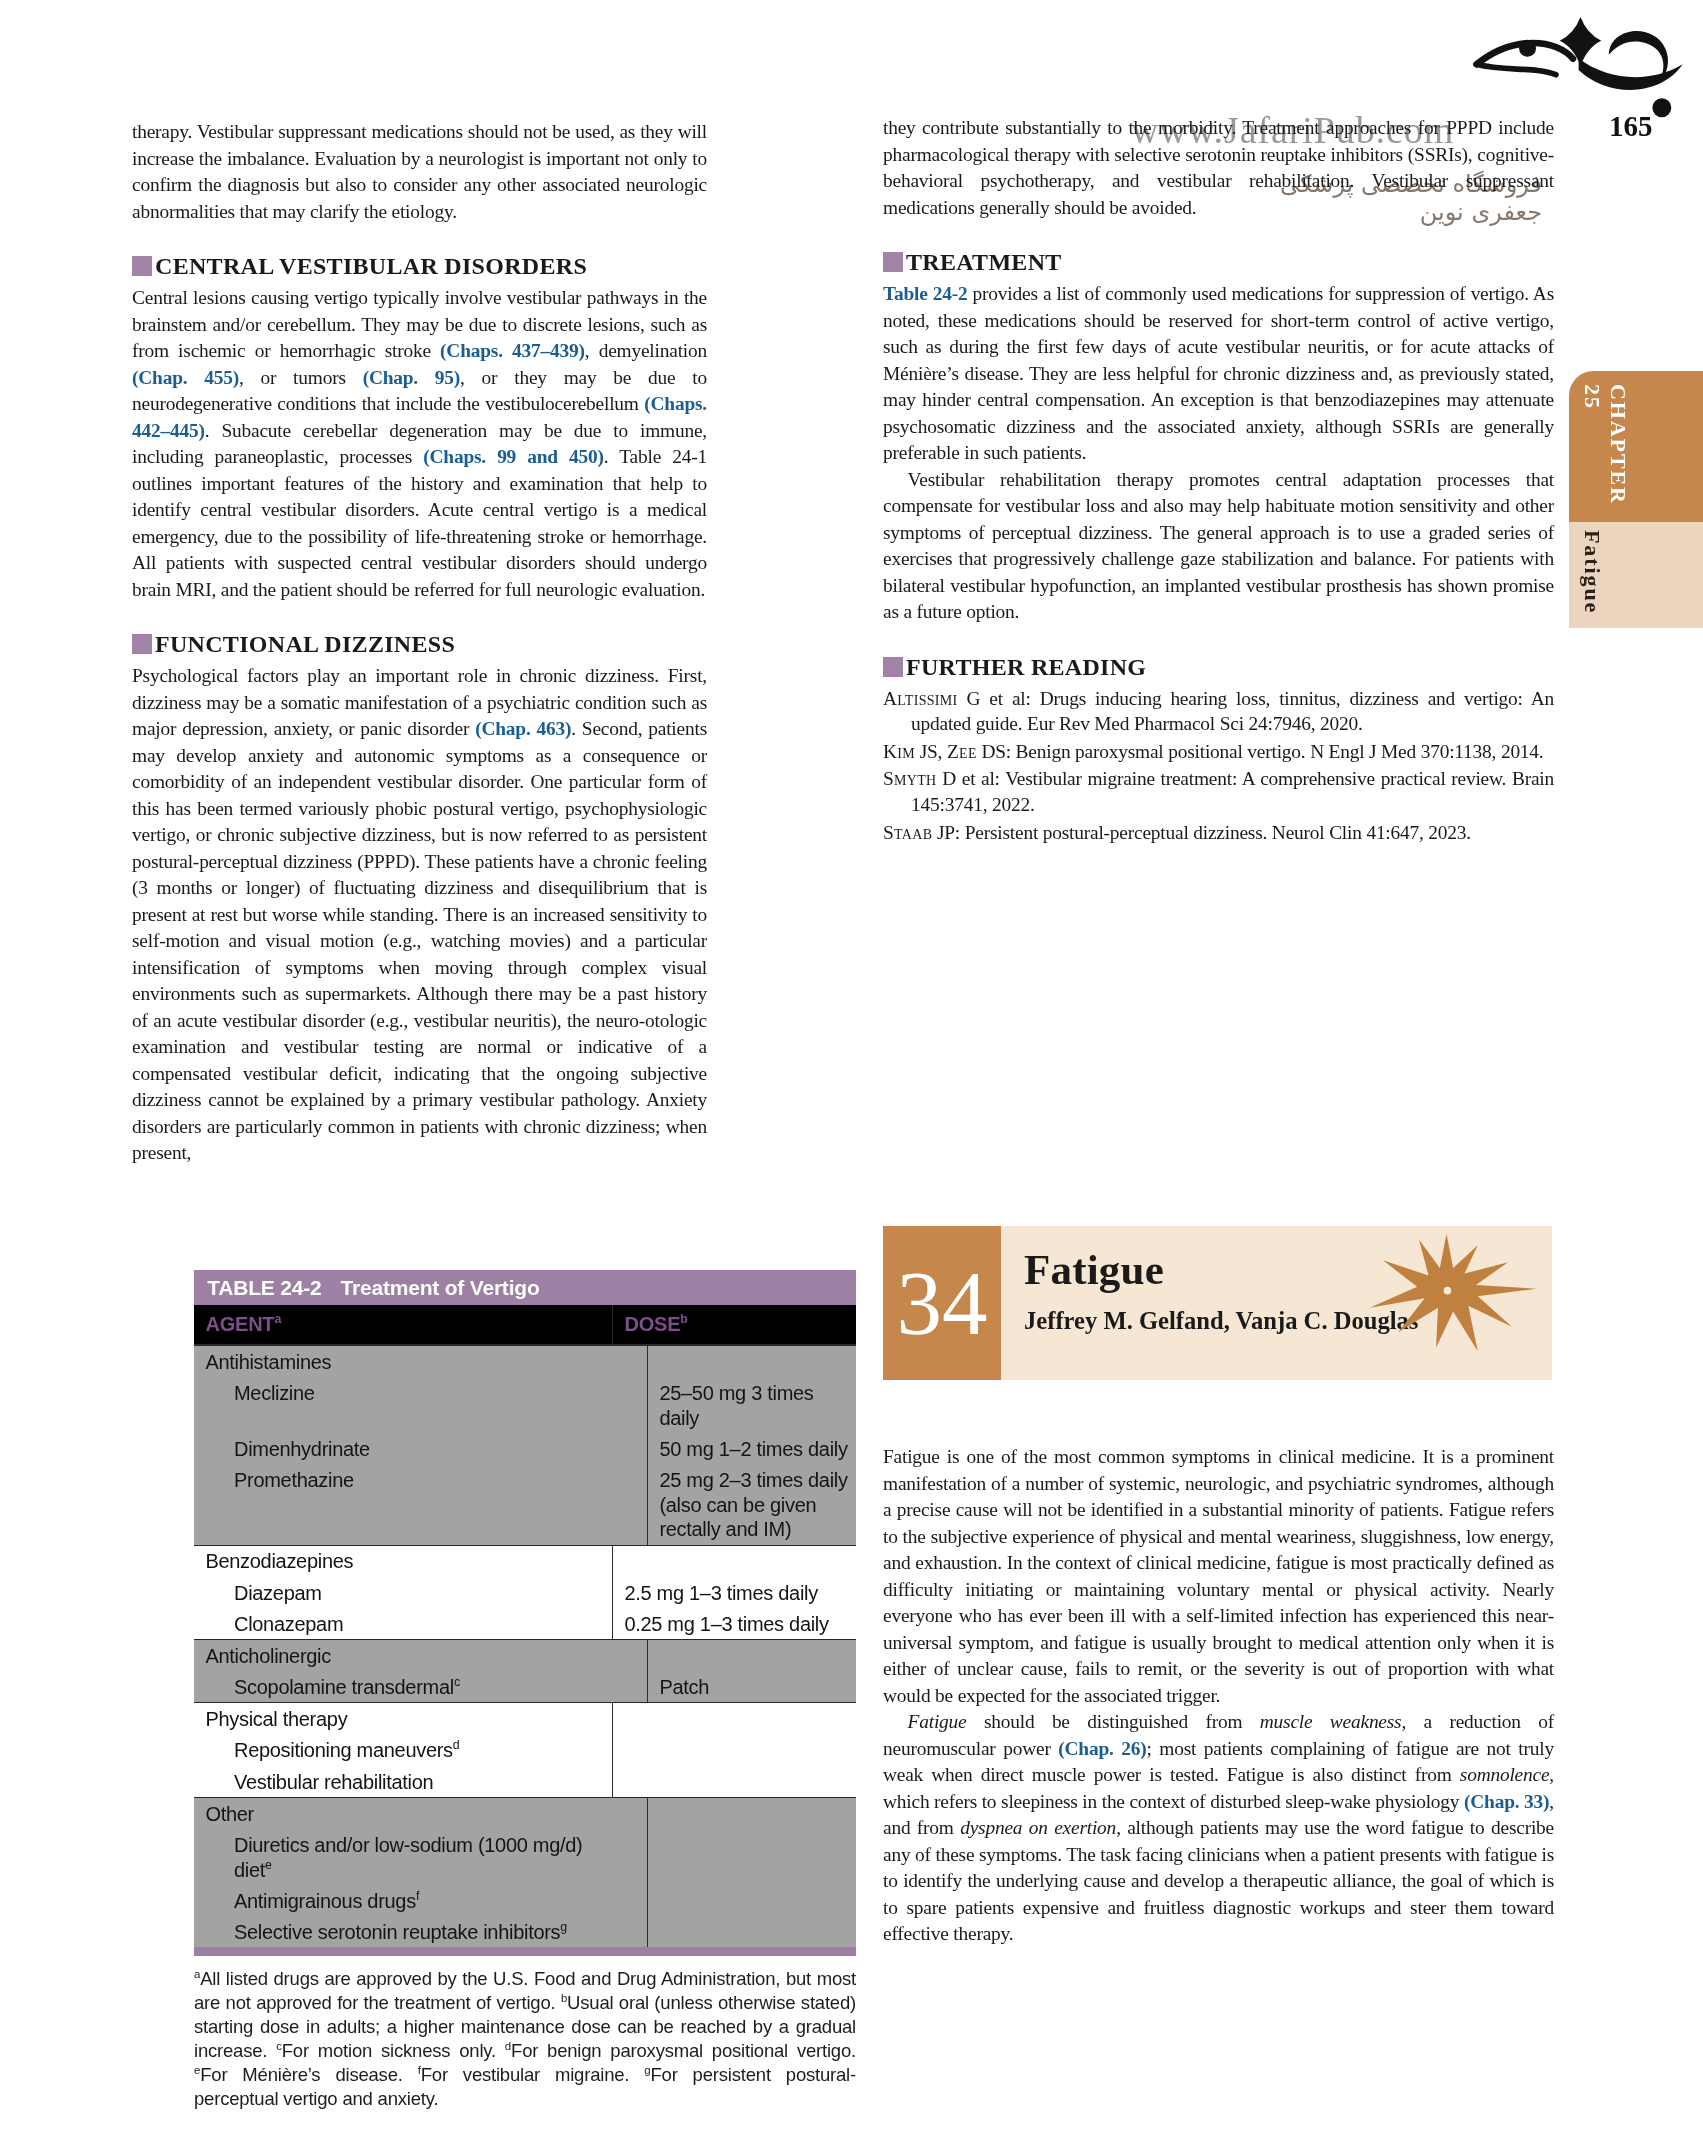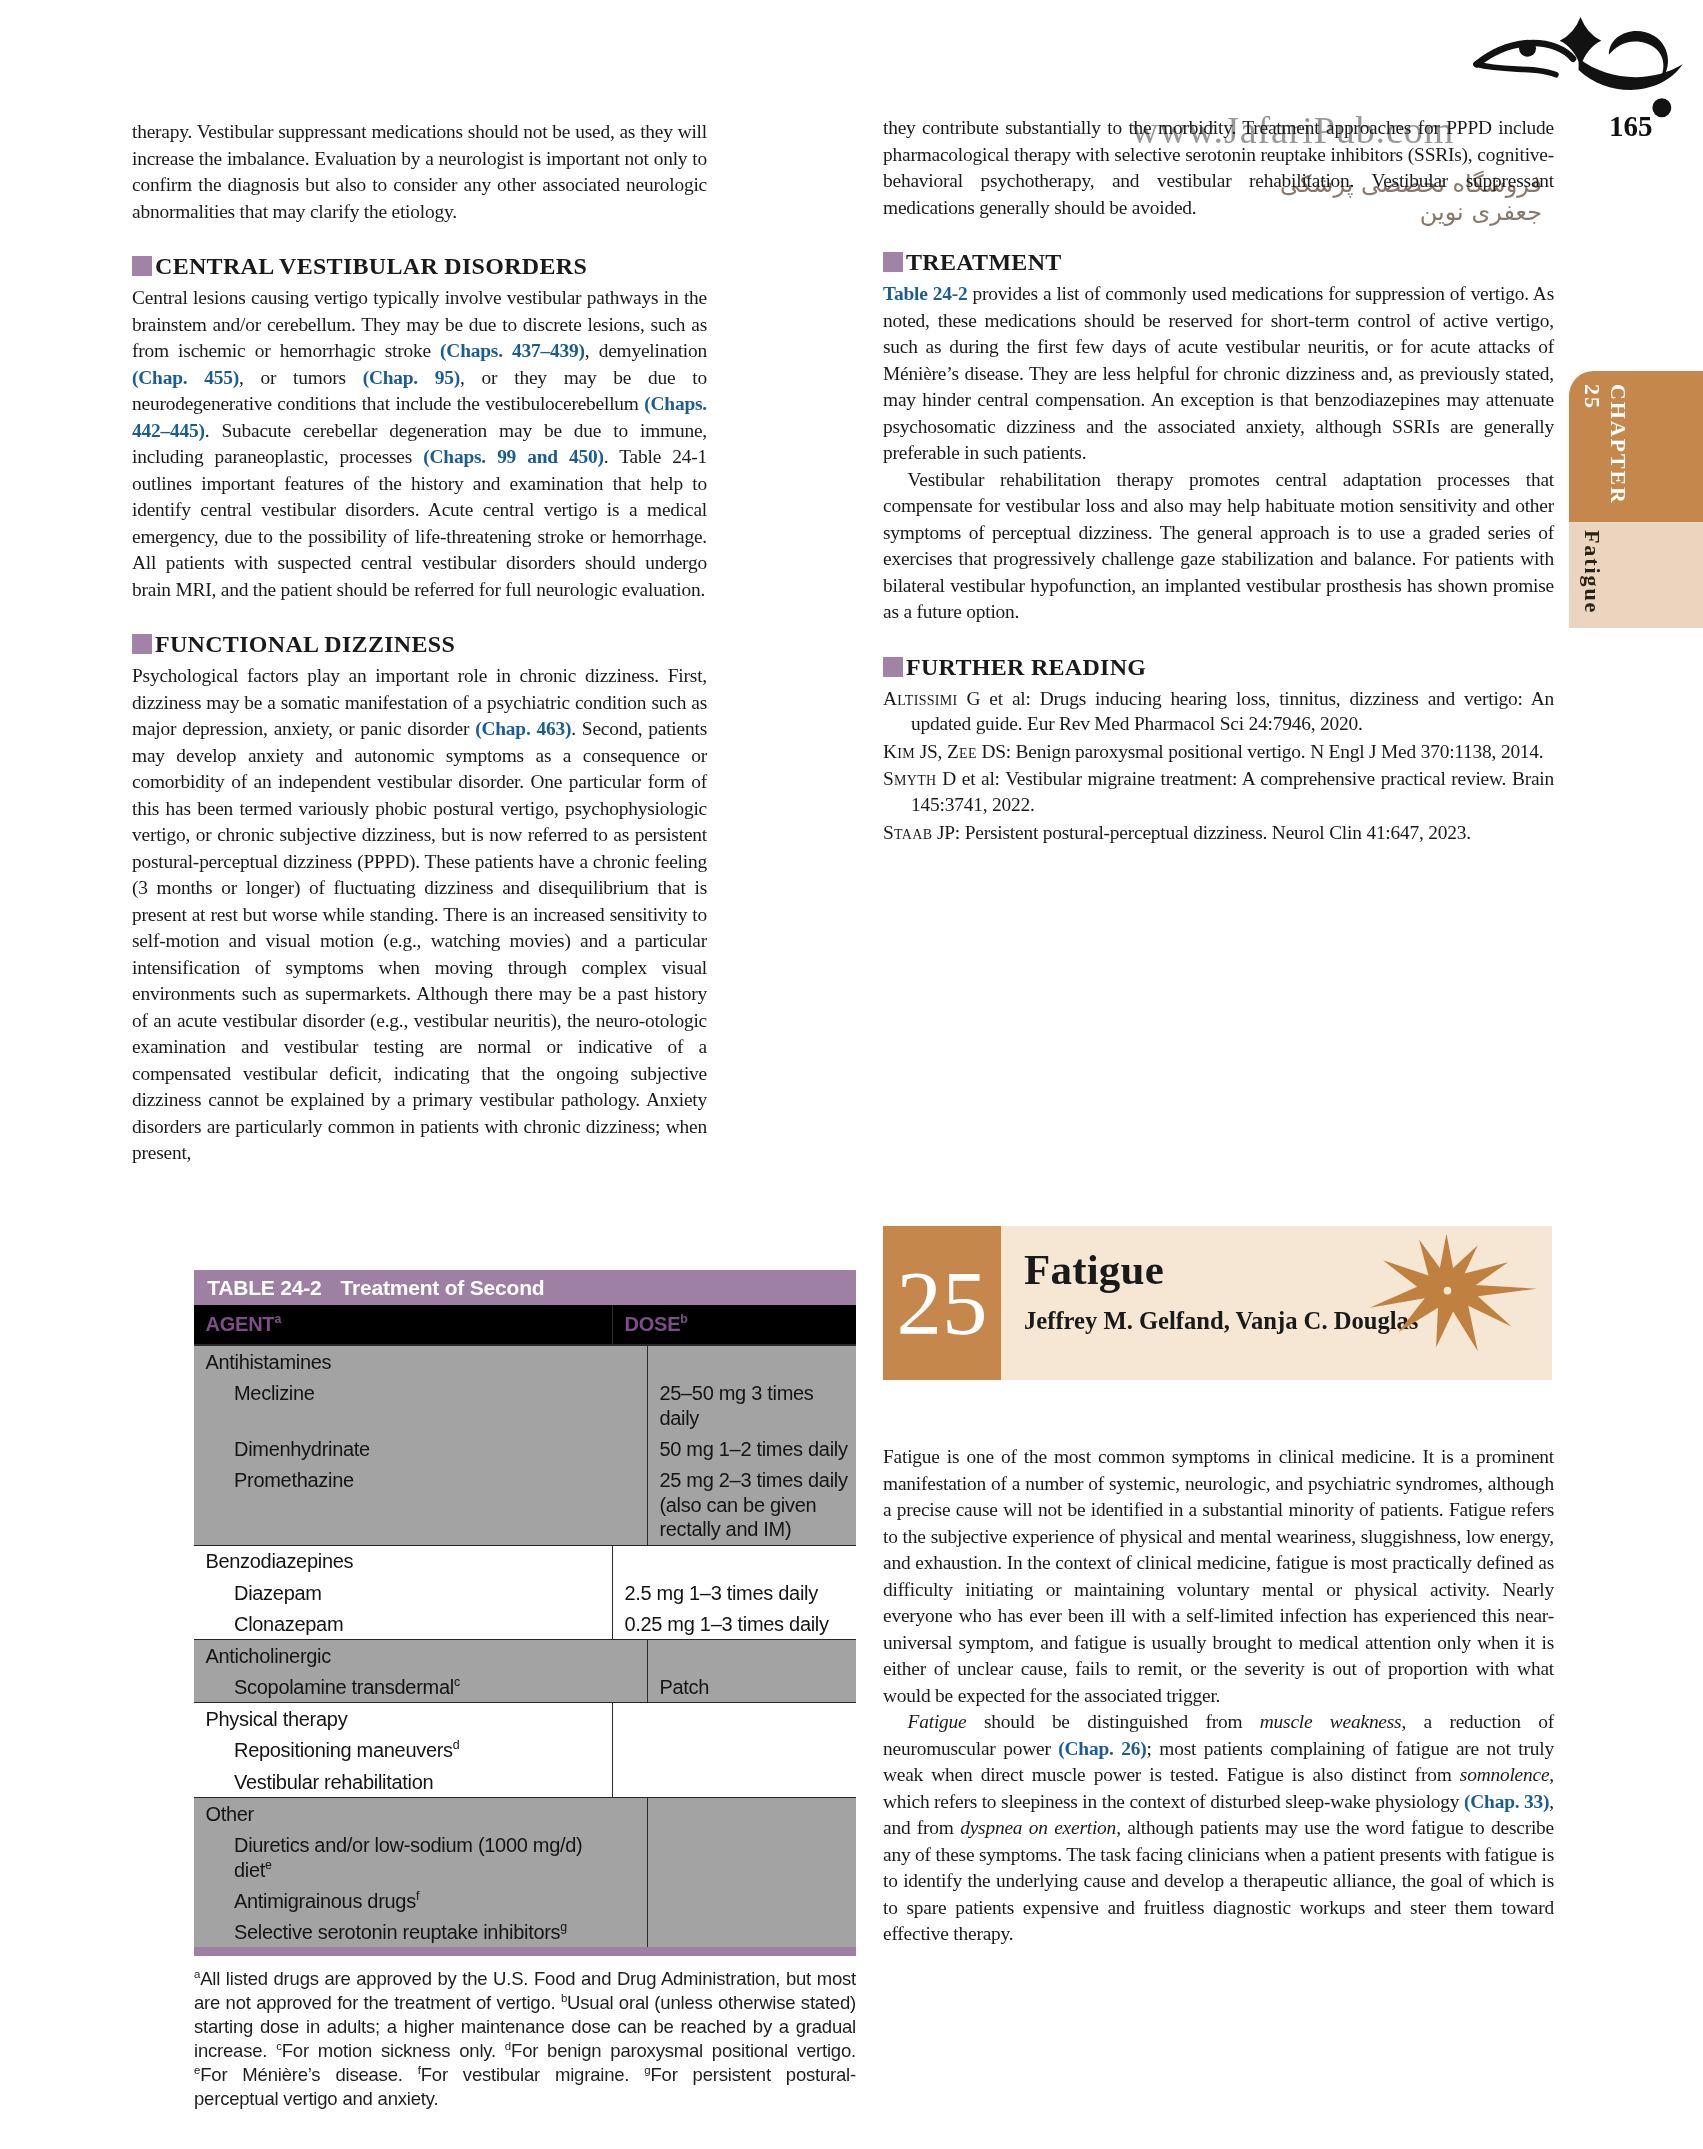--- a/index.html
+++ b/index.html
@@ -136,21 +136,21 @@
       <p><span class="seg-sc">Altissimi</span><span> G et al: Drugs inducing hearing loss, tinnitus, dizziness and vertigo: An updated guide. Eur Rev Med Pharmacol Sci 24:7946, 2020.</span></p>
       <p><span class="seg-sc">Kim</span><span> JS, </span><span class="seg-sc">Zee</span><span> DS: Benign paroxysmal positional vertigo. N Engl J Med 370:1138, 2014.</span></p>
       <p><span class="seg-sc">Smyth</span><span> D et al: Vestibular migraine treatment: A comprehensive practical review. Brain 145:3741, 2022.</span></p>
       <p><span class="seg-sc">Staab</span><span> JP: Persistent postural-perceptual dizziness. Neurol Clin 41:647, 2023.</span></p>
     </div>
   </div>
 
   <div class="tbl">
     <div class="tbl-band">
       <span>TABLE 24-2</span>
-      <span class="subtitle">Treatment of Second</span>
+      <span class="subtitle">Treatment of Vertigo</span>
     </div>
     <div class="tbl-head">
       <div class="c-agent"><span>AGENT</span><span class="seg-sup">a</span></div>
       <div class="c-dose">
           <span><span>DOSE</span><span class="seg-sup">b</span></span>
         </div>
     </div>
 
     <div class="trow g-cream">
       <div class="c-agent"><span>Antihistamines</span><span class="seg-sup"></span></div>
@@ -219,21 +219,21 @@
     <div class="trow g-cream">
       <div class="c-agent item"><span>Selective serotonin reuptake inhibitors</span><span class="seg-sup">g</span></div>
       <div class="c-dose"></div>
     </div>
 
     <div class="tbl-bot"></div>
     <div class="footnote"><span class="seg-sup">a</span><span>All listed drugs are approved by the U.S. Food and Drug Administration, but most are not approved for the treatment of vertigo. </span><span class="seg-sup">b</span><span>Usual oral (unless otherwise stated) starting dose in adults; a higher maintenance dose can be reached by a gradual increase. </span><span class="seg-sup">c</span><span>For motion sickness only. </span><span class="seg-sup">d</span><span>For benign paroxysmal positional vertigo. </span><span class="seg-sup">e</span><span>For Ménière’s disease. </span><span class="seg-sup">f</span><span>For vestibular migraine. </span><span class="seg-sup">g</span><span>For persistent postural-perceptual vertigo and anxiety.</span></div>
   </div>
 
   <div class="chapter-box">
-    <div class="ch-num">25</div>
+    <div class="ch-num">34</div>
     <div class="ch-body">
       <div class="ch-title">Fatigue</div>
       <div class="ch-authors">Jeffrey M. Gelfand, Vanja C. Douglas</div>
       <svg class="splat" width="199" height="161" viewBox="0 0 210 130">
         <path d="M105 2 L112 38 L138 14 L124 44 L170 32 L136 56 L200 60 L138 68 L174 100 L128 78 L138 126 L112 84 L94 122 L96 80 L54 106 L82 70 L24 80 L74 58 L38 30 L86 46 L76 8 L98 38 Z" fill="#c0803f"></path>
         <circle cx="106" cy="62" r="4" fill="#f6e7d4"></circle>
       </svg>
     </div>
   </div>
 

